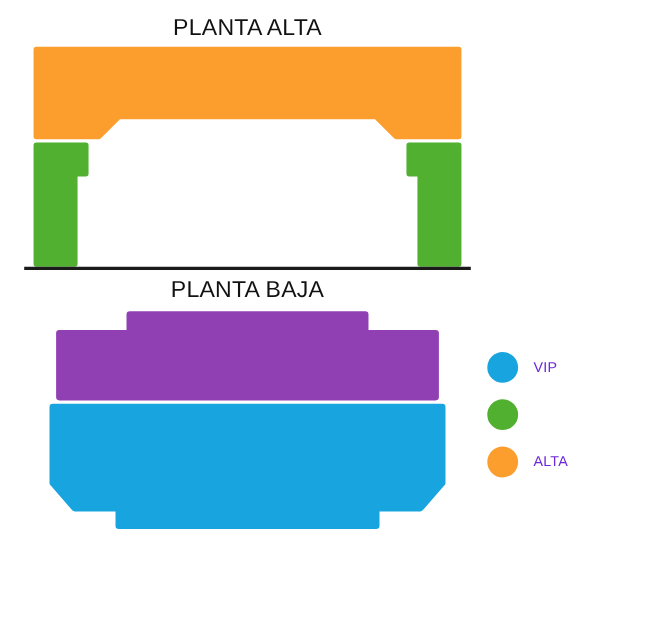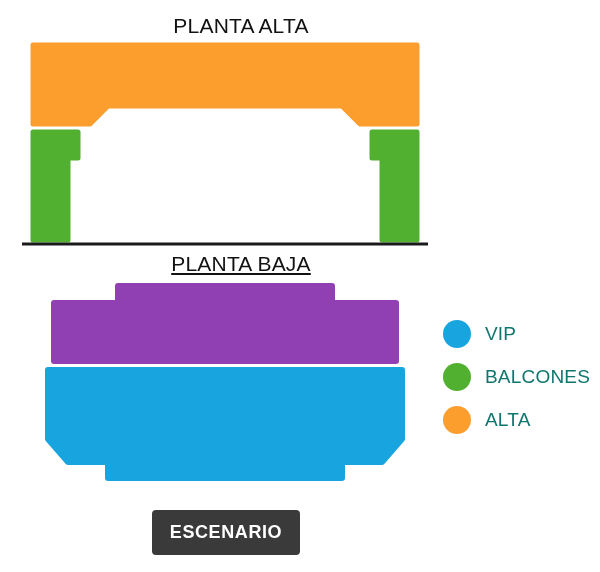--- a/index.html
+++ b/index.html
@@ -15,31 +15,31 @@
     position: relative;
     width: 600px;
     height: 572px;
     background: #ffffff;
     overflow: hidden;
   }
 
   
   .floor-title {
     position: absolute;
-    left: 16px;
+    left: 0;
     width: 450px;
     text-align: center;
     font-size: 21px;
     font-weight: 400;
     color: #121212;
     letter-spacing: 0.2px;
     white-space: nowrap;
   }
   #title-upper { top: 14px; }
-  #title-lower { top: 252px; text-decoration: underline; }
+  #title-lower { top: 252px; }
 
   
   .plan-svg {
     position: absolute;
     left: 0;
     top: 0;
   }
 
   
   #stage-block {
@@ -74,22 +74,22 @@
     height: 43px;
   }
   .legend-swatch {
     width: 28px;
     height: 28px;
     border-radius: 50%;
     flex: 0 0 auto;
   }
   .legend-label {
     margin-left: 14px;
-    font-size: 19px;
-    color: #0f766e;
+    font-size: 13px;
+    color: #6d28d9;
     white-space: nowrap;
     letter-spacing: 0.2px;
   }
 </style>
 </head>
 <body>
 
 <div id="venue-map">
 
   <div class="floor-title" id="title-upper">PLANTA ALTA</div>
@@ -145,35 +145,31 @@
              L 382 180
              L 342 180
              L 342 196
              L 108 196
              L 108 180
              L 68 180
              L 48 157
              Z" fill="#18A5DF" stroke="#18A5DF" stroke-width="6" stroke-linejoin="round"></path>
   </svg>
 
-  <div id="stage-block">
-    <span id="stage-label">ESCENARIO</span>
-  </div>
 
   <div id="legend">
 
     <div class="legend-row">
       <span class="legend-swatch" style="background:#18A5DF;"></span>
       <span class="legend-label">VIP</span>
     </div>
 
 
     <div class="legend-row">
       <span class="legend-swatch" style="background:#51B02F;"></span>
-      <span class="legend-label">BALCONES</span>
     </div>
 
     <div class="legend-row">
       <span class="legend-swatch" style="background:#FB9E2E;"></span>
       <span class="legend-label">ALTA</span>
     </div>
 
   </div>
 
 </div>

